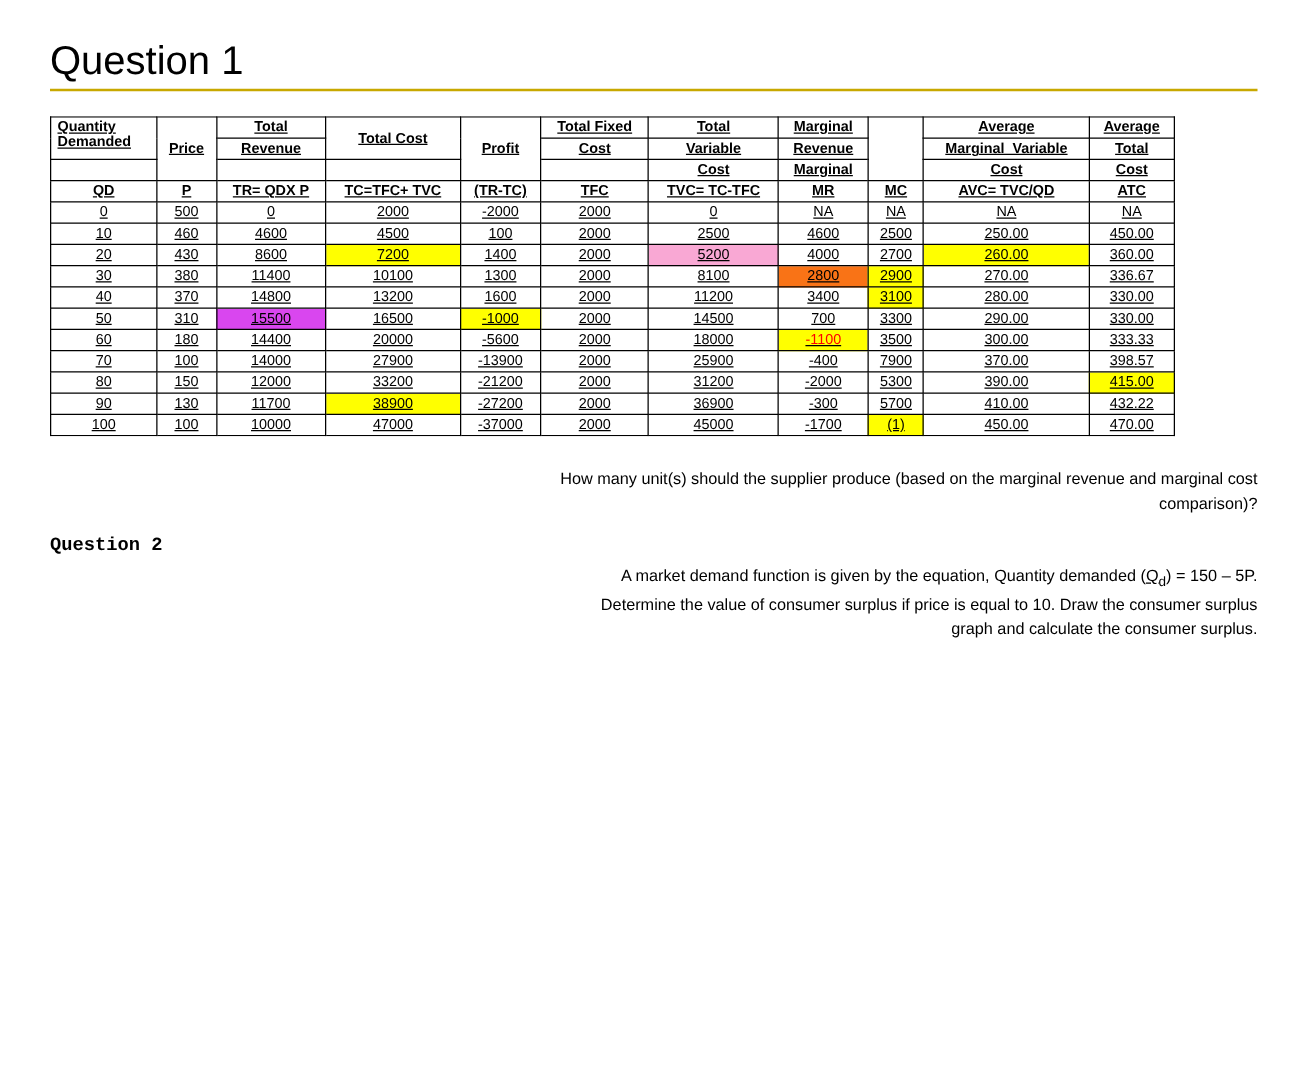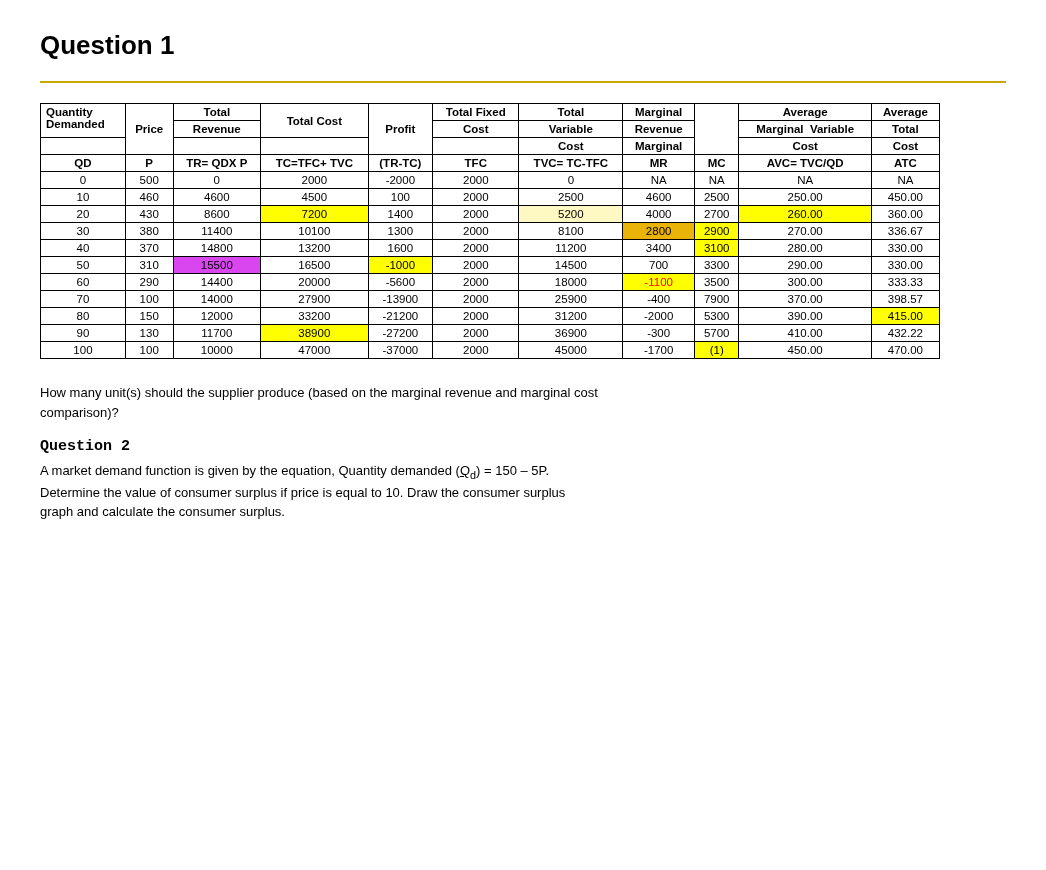--- a/index.html
+++ b/index.html
@@ -4,53 +4,55 @@
   <style>
     * { box-sizing: border-box; margin: 0; padding: 0; }
     body {
       font-family: Arial, sans-serif;
       background: #fff;
       color: #000;
       padding: 30px 40px;
       font-size: 13px;
     }
     h1 {
-      font-size: 26px;
-      font-weight: bold;
-      margin-bottom: 20px;
+      font-size: 32px;
+      font-weight: normal;
+      margin-bottom: 4px;
     }
     .divider {
       border: none;
       border-top: 2px solid #c8a800;
       margin-bottom: 20px;
     }
     .table-wrapper {
       overflow-x: auto;
       margin-bottom: 24px;
     }
     table {
       border-collapse: collapse;
       font-size: 11.5px;
       min-width: 900px;
+      text-decoration: underline;
     }
     table th, table td {
       border: 1px solid #000;
       padding: 2px 5px;
       text-align: center;
       vertical-align: middle;
       white-space: nowrap;
     }
     table th {
       font-weight: bold;
       background: #fff;
     }
     .question-text {
       font-size: 13px;
       margin-bottom: 16px;
       line-height: 1.5;
+      text-align: right;
     }
     .question-title {
       font-size: 15px;
       font-weight: bold;
       margin-bottom: 6px;
       font-family: Liberation Mono, monospace;
     }
     .underline { text-decoration: underline; }
   </style>
 </head>
@@ -134,35 +136,35 @@
           <td>250.00</td>
           <td>450.00</td>
         </tr>
         <tr>
           <td>20</td>
           <td>430</td>
           <td>8600</td>
           <td style="background-color: rgb(255, 255, 0);">7200</td>
           <td>1400</td>
           <td>2000</td>
-          <td style="background-color: #fef9c3;">5200</td>
+          <td style="background-color: #f9a8d4;">5200</td>
           <td>4000</td>
           <td>2700</td>
           <td style="background-color: rgb(255, 255, 0); margin-top: 24px;">260.00</td>
           <td>360.00</td>
         </tr>
         <tr>
           <td>30</td>
           <td>380</td>
           <td>11400</td>
           <td>10100</td>
           <td>1300</td>
           <td>2000</td>
           <td>8100</td>
-          <td style="background-color: #eab308;">2800</td>
+          <td style="background-color: #f97316;">2800</td>
           <td style="background-color: rgb(255, 255, 0);">2900</td>
           <td>270.00</td>
           <td>336.67</td>
         </tr>
         <tr>
           <td>40</td>
           <td>370</td>
           <td>14800</td>
           <td>13200</td>
           <td>1600</td>
@@ -181,21 +183,21 @@
           <td style="background-color: rgb(255, 255, 0);">-1000</td>
           <td>2000</td>
           <td>14500</td>
           <td>700</td>
           <td>3300</td>
           <td>290.00</td>
           <td>330.00</td>
         </tr>
         <tr>
           <td>60</td>
-          <td>290</td>
+          <td>180</td>
           <td>14400</td>
           <td>20000</td>
           <td>-5600</td>
           <td>2000</td>
           <td>18000</td>
           <td style="background-color: rgb(255, 255, 0); color: red; margin-left: 32px;">-1100</td>
           <td>3500</td>
           <td>300.00</td>
           <td>333.33</td>
         </tr>

